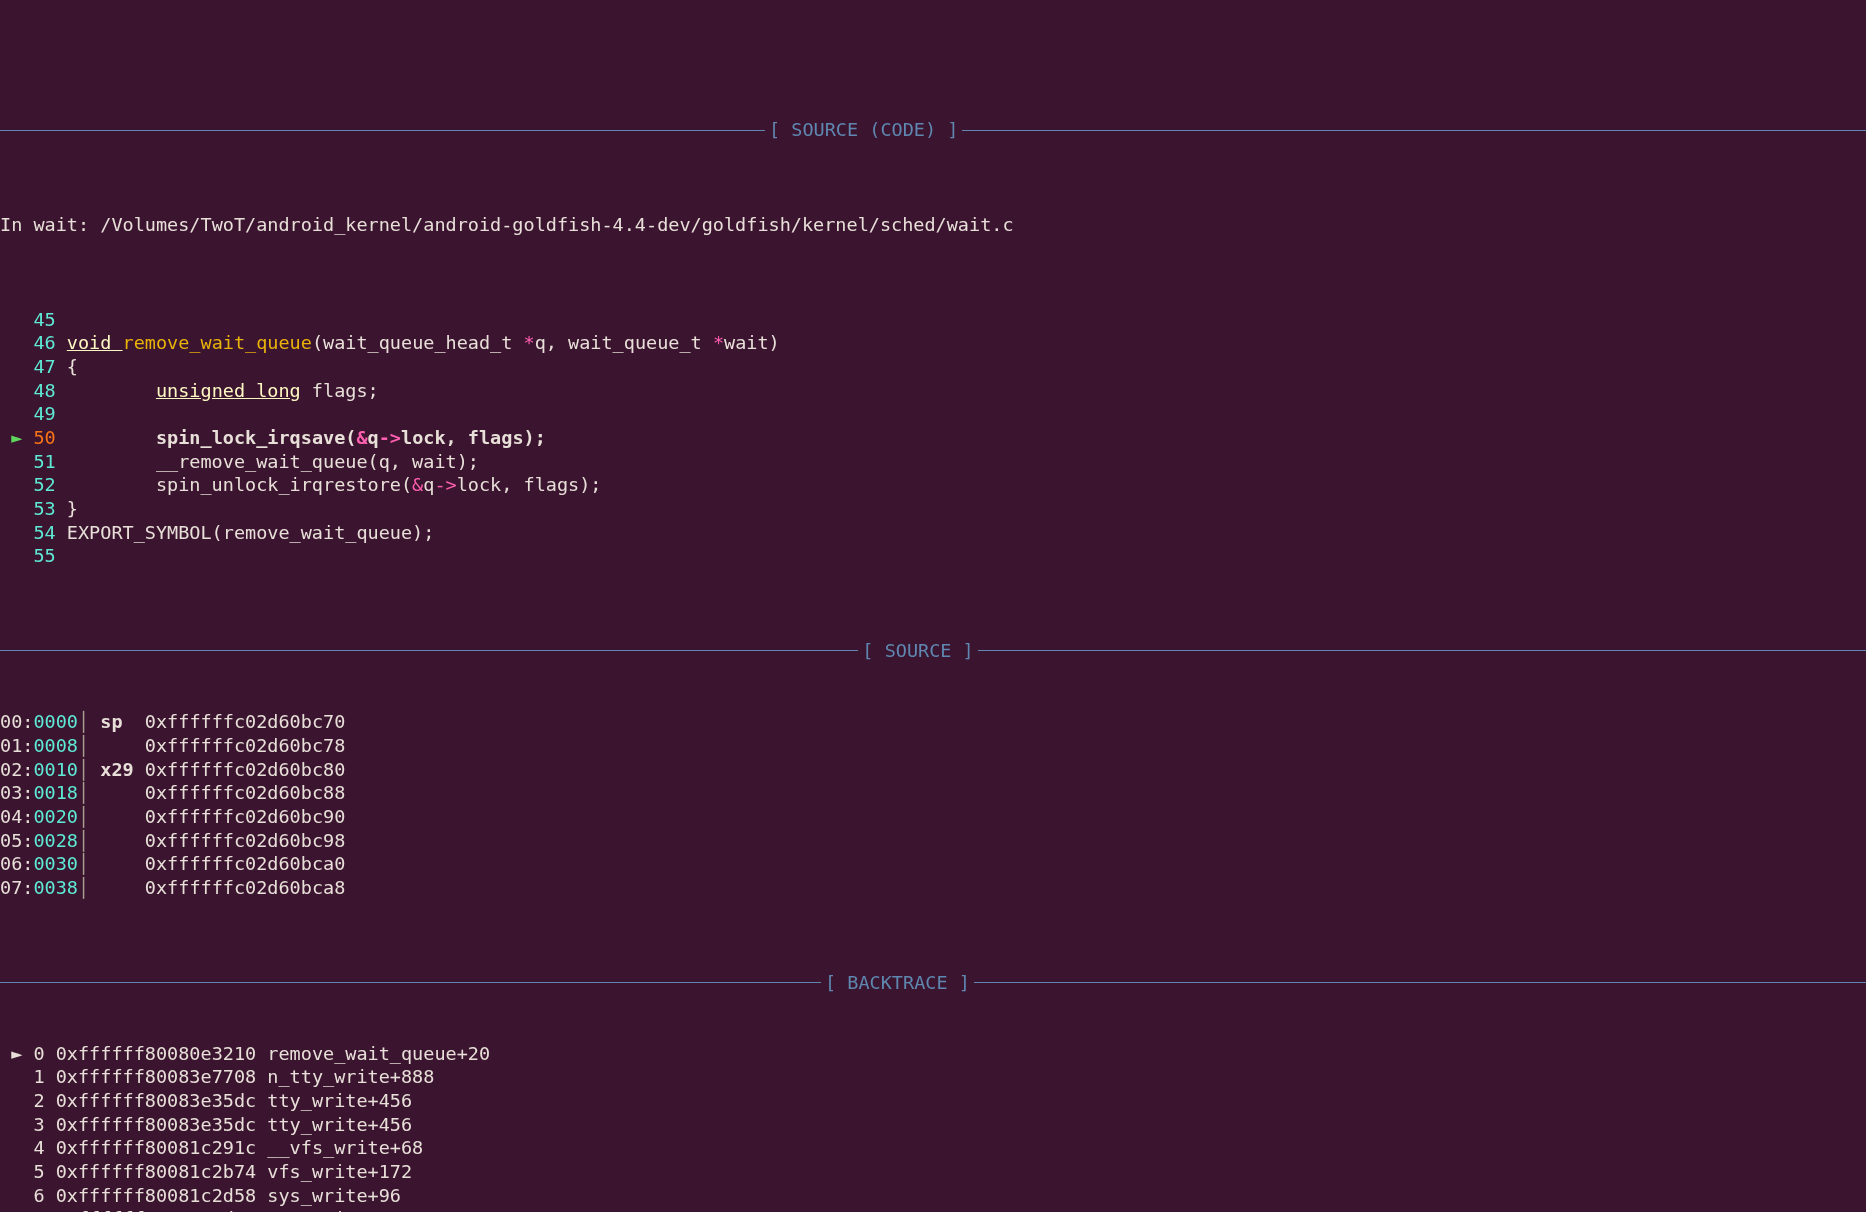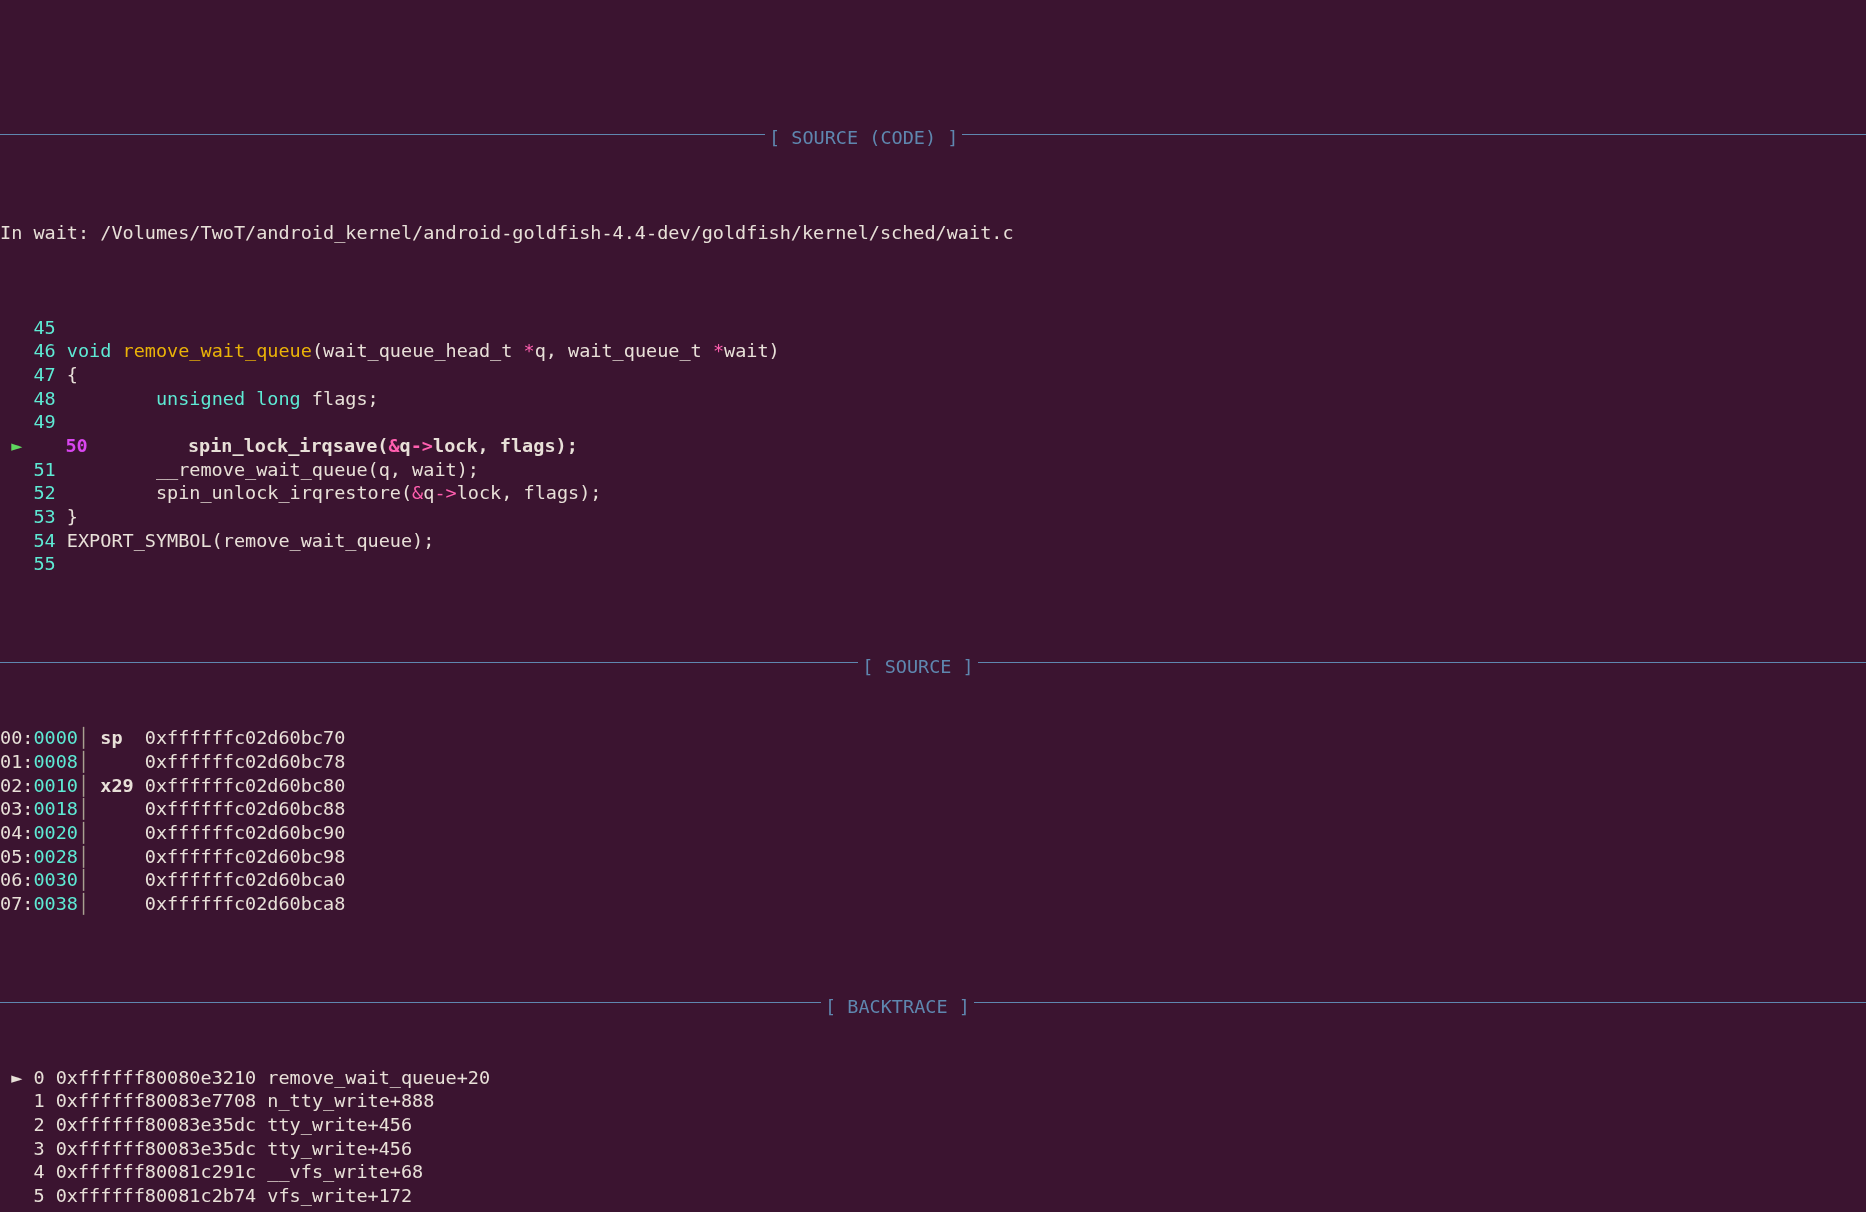--- a/index.html
+++ b/index.html
@@ -19,25 +19,24 @@
     width: 100%;
   }
   .hdr .line {
     flex: 1;
     border-top: 1px solid #5f87af;
     height: 0;
   }
   .hdr .label {
     color: #5f87af;
     padding: 0 4px;
-    margin-top: 8px;
   }
-  .blue  { color: #5eead4; }
+  .blue  { color: #fef9c3; text-decoration: underline; }
   .yellow{ color: #eab308; }
-  .bgreen{ color: #d946ef; font-weight: bold; margin-left: 32px; }
+  .bgreen{ color: #f97316; font-weight: normal; }
   .pink  { color: #ff5faf; }
   .white { color: #e8e0d8; }
   .bold  { font-weight: bold; }
   .gutter{ color: #5eead4; }
   .arrow { color: #5fd75f; }
   .row { display:block; }
   .src-line { display:block; }
   .stack-row { display:block; }
   .bt-row { display:block; }
   .sep { color:#a8a090; }

